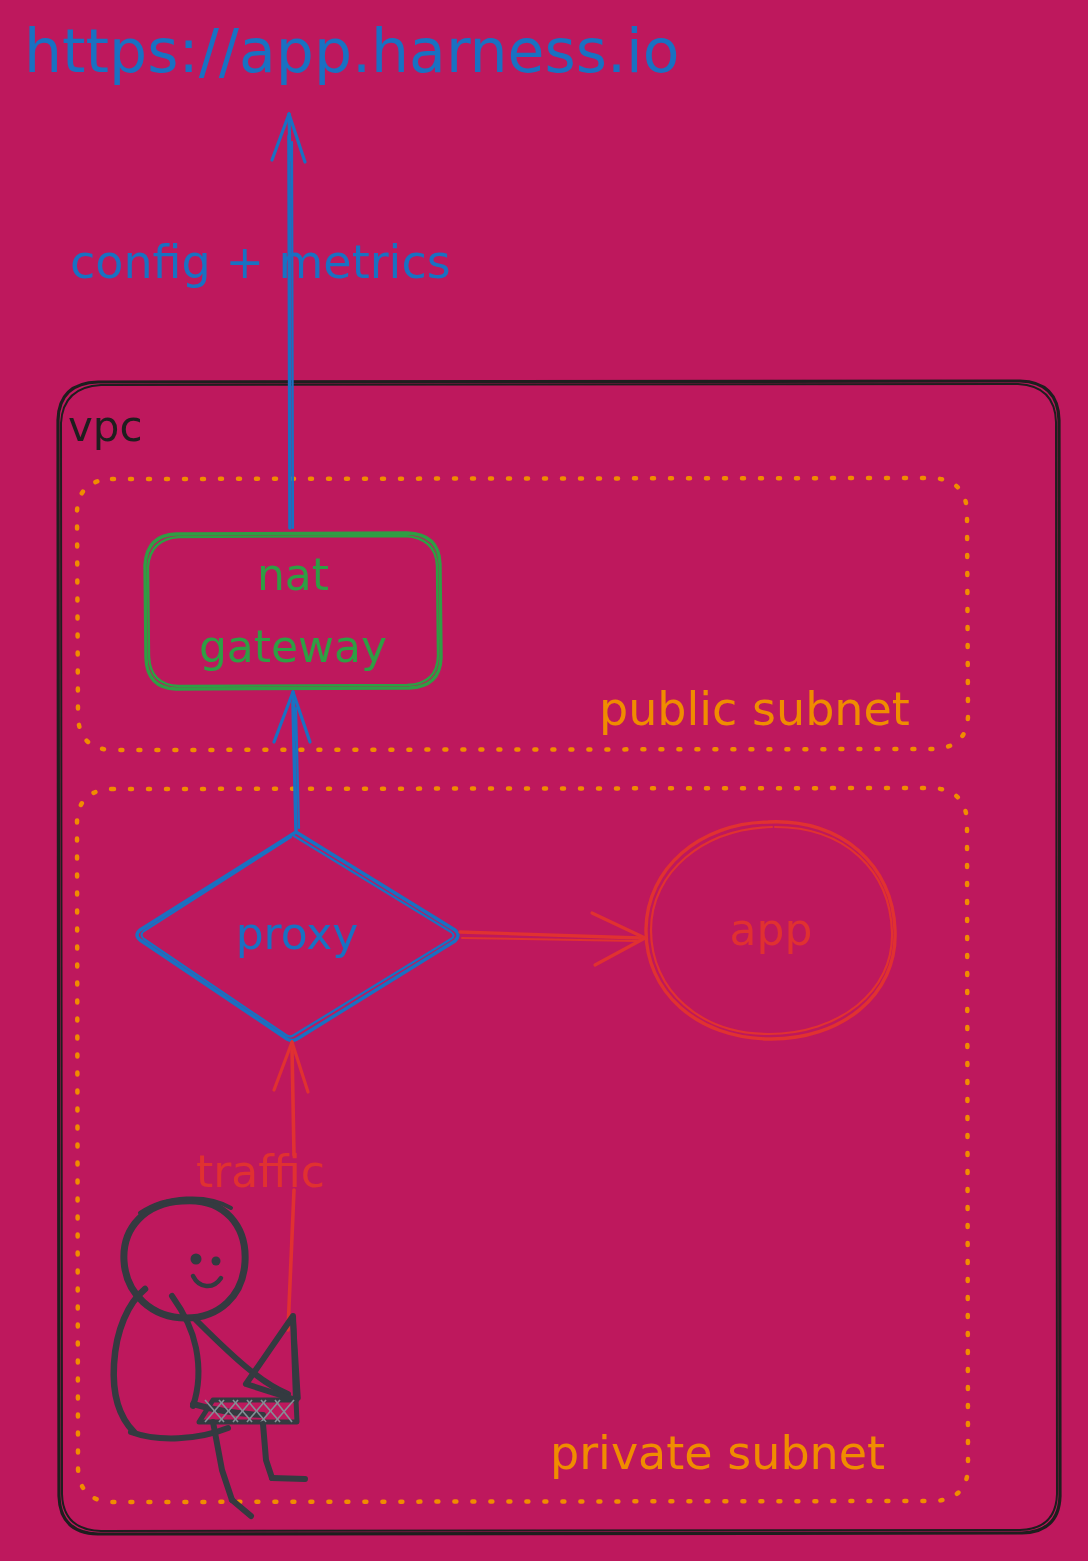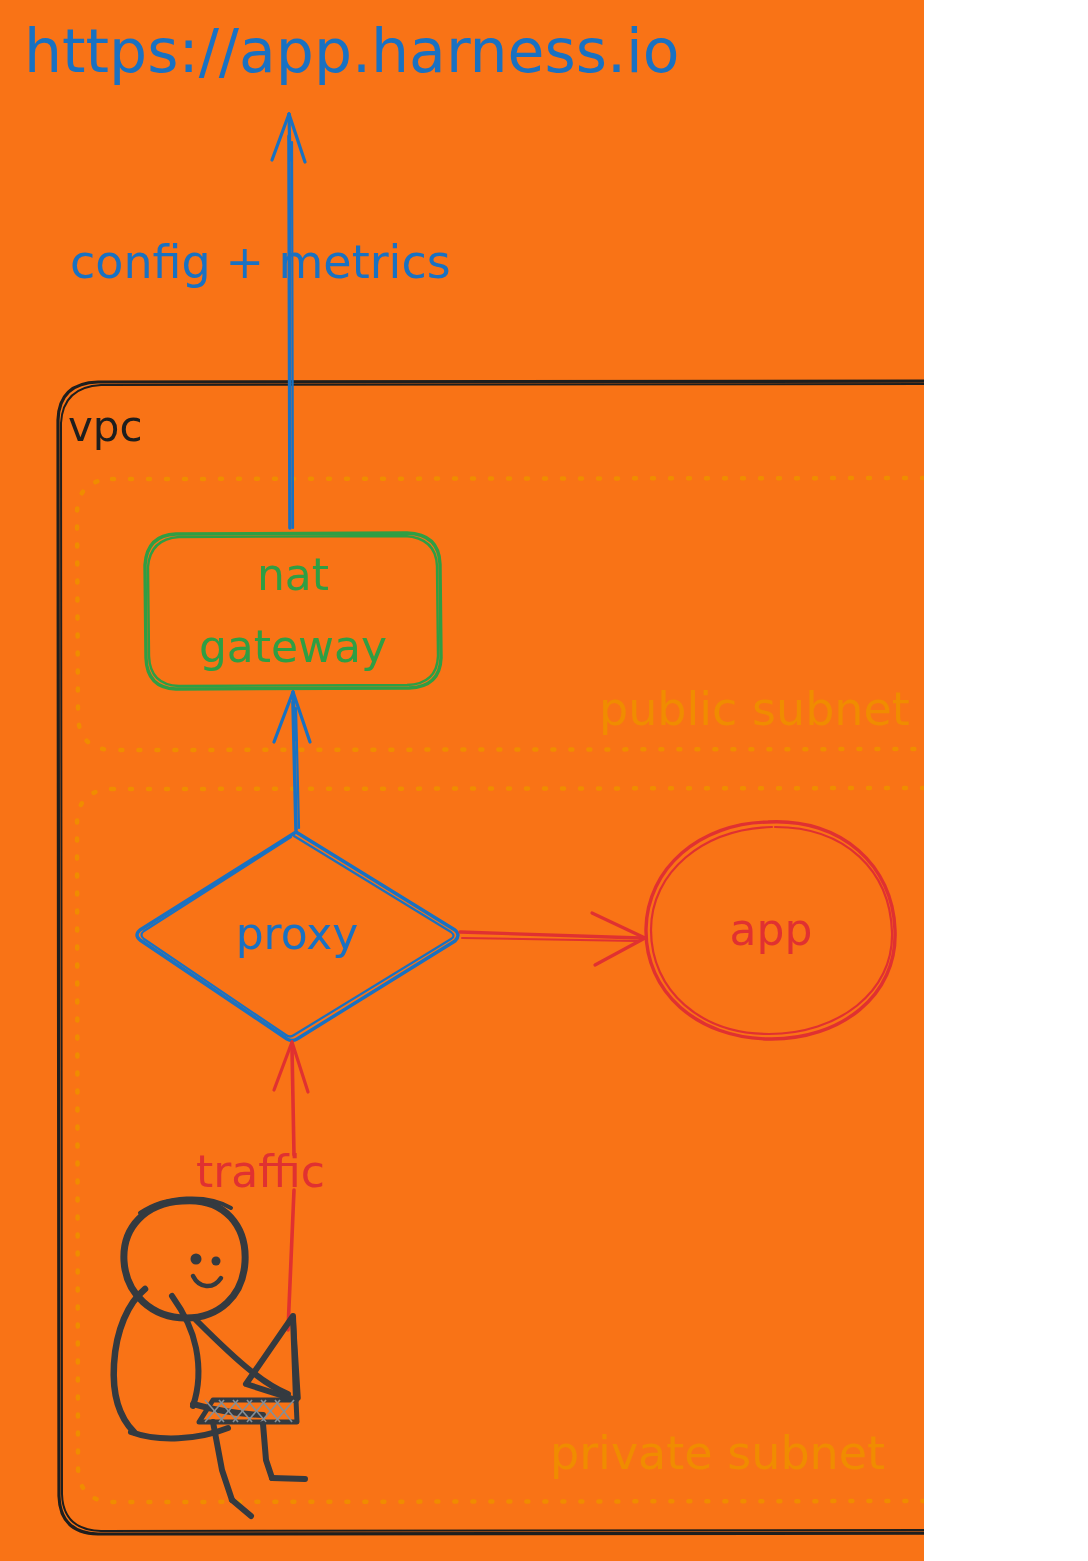--- a/index.html
+++ b/index.html
@@ -6,23 +6,23 @@
   html, body {
     margin: 0;
     padding: 0;
     background: #ffffff;
   }
   body {
     font-family: "DejaVu Sans", sans-serif;
   }
   #diagram-root {
     position: relative;
-    width: 924px;
+    width: 1088px;
     height: 1561px;
-    background: #f97316;
+    background: #be185d;
     overflow: hidden;
   }
   svg.layer {
     position: absolute;
     top: 0;
     left: 0;
     width: 1088px;
     height: 1561px;
   }
   .hand-text {

